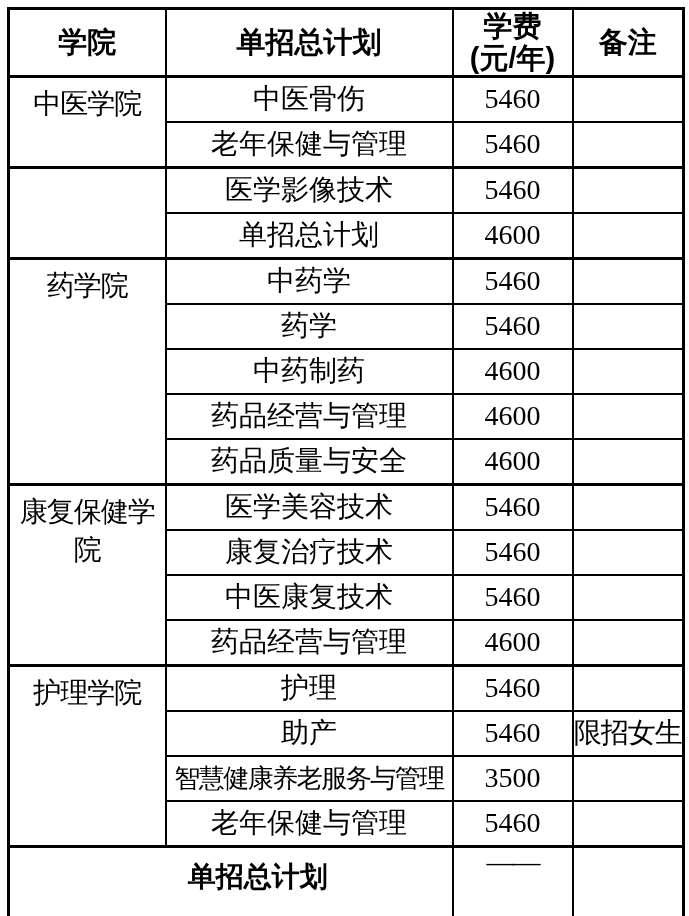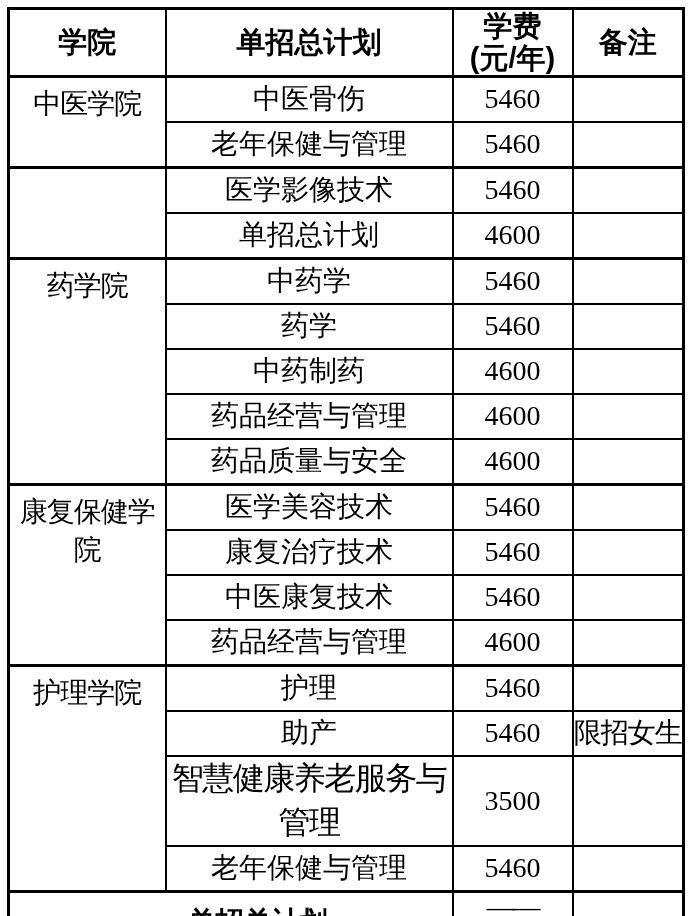--- a/index.html
+++ b/index.html
@@ -55,21 +55,21 @@
   }
   td.college {
     vertical-align: top;
     padding-top: 7px;
     font-size: 28px;
     letter-spacing: -1px;
     margin-left: 20px;
   }
   td.major { font-size: 28px; }
   td.major.long {
-    font-size: 32px;
+    font-size: 26px;
     letter-spacing: -1.5px;
   }
   td.fee {
     font-family: "Liberation Serif", "DejaVu Serif", serif;
     font-size: 29px;
   }
   td.note {
     font-size: 27px;
     letter-spacing: -1px;
   }

